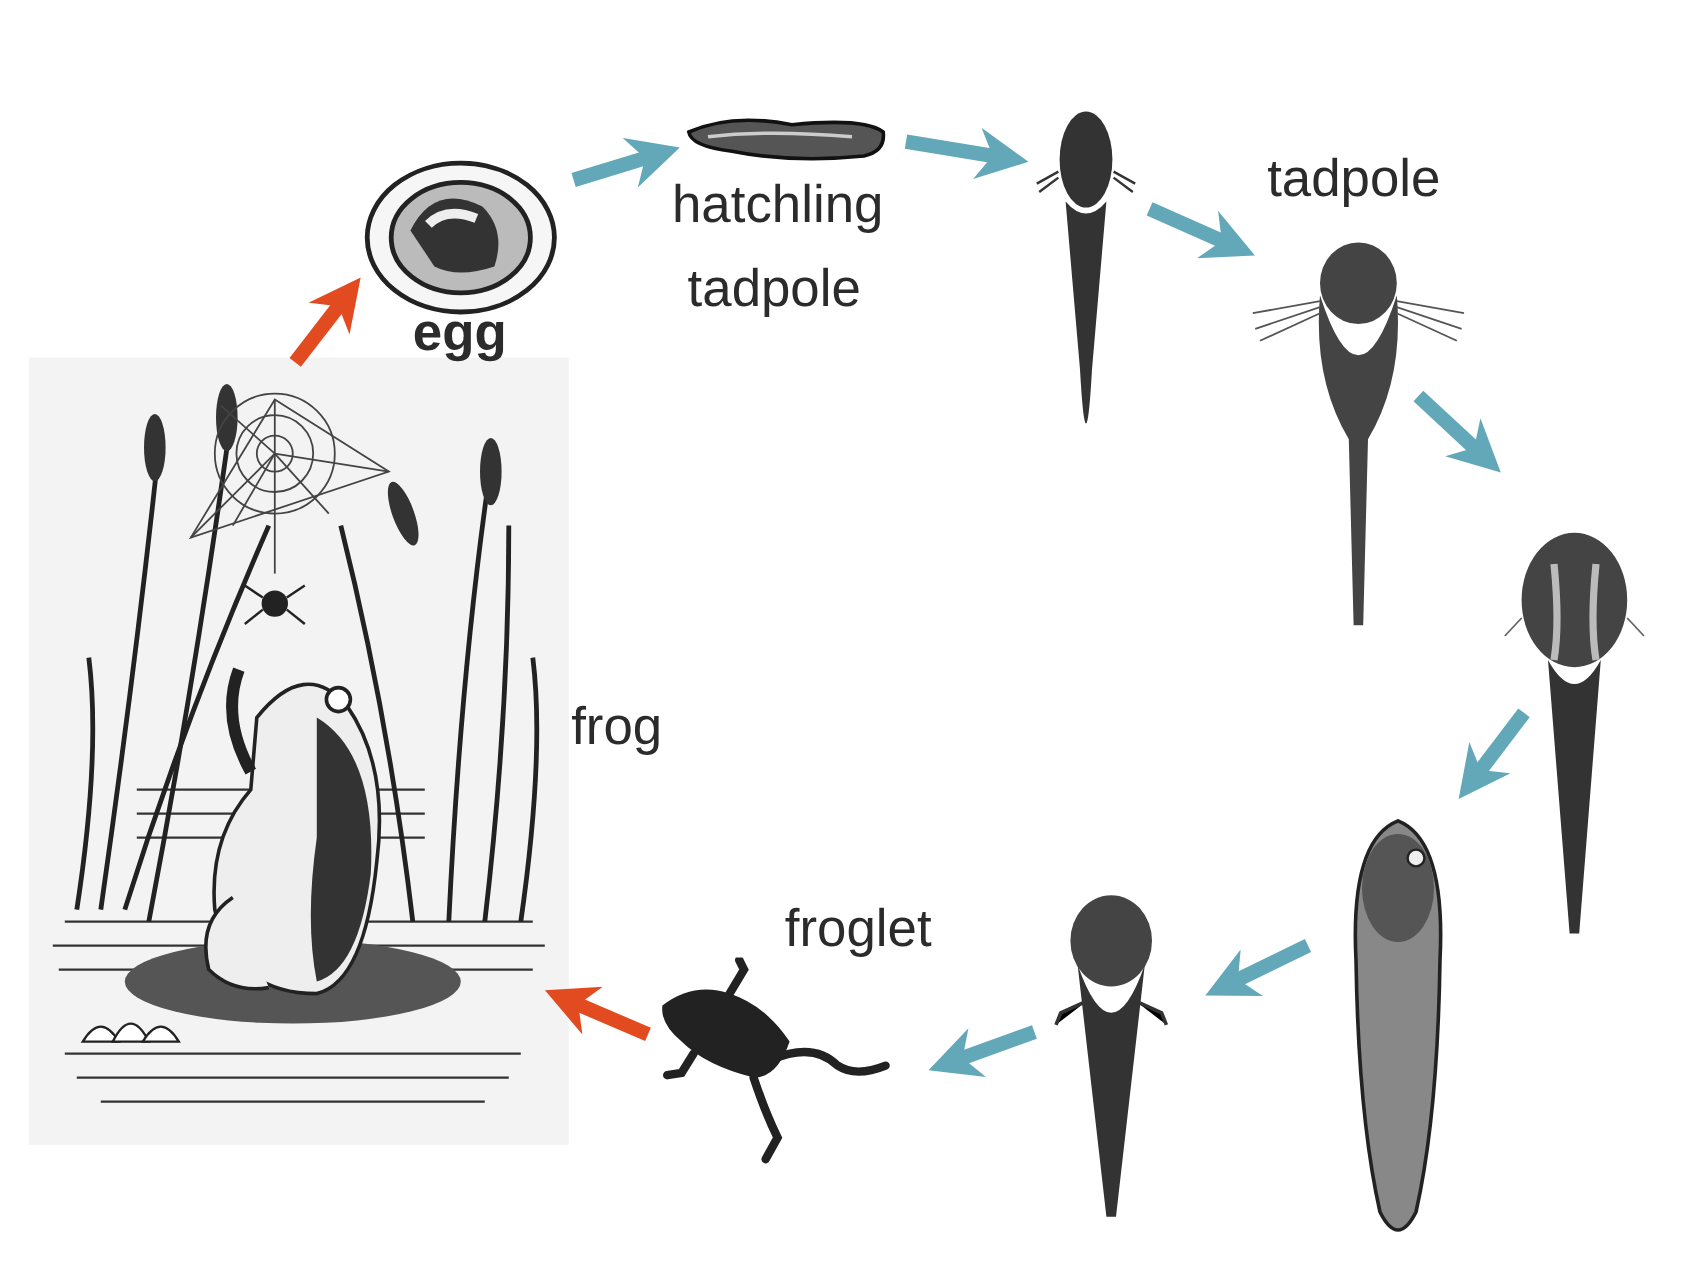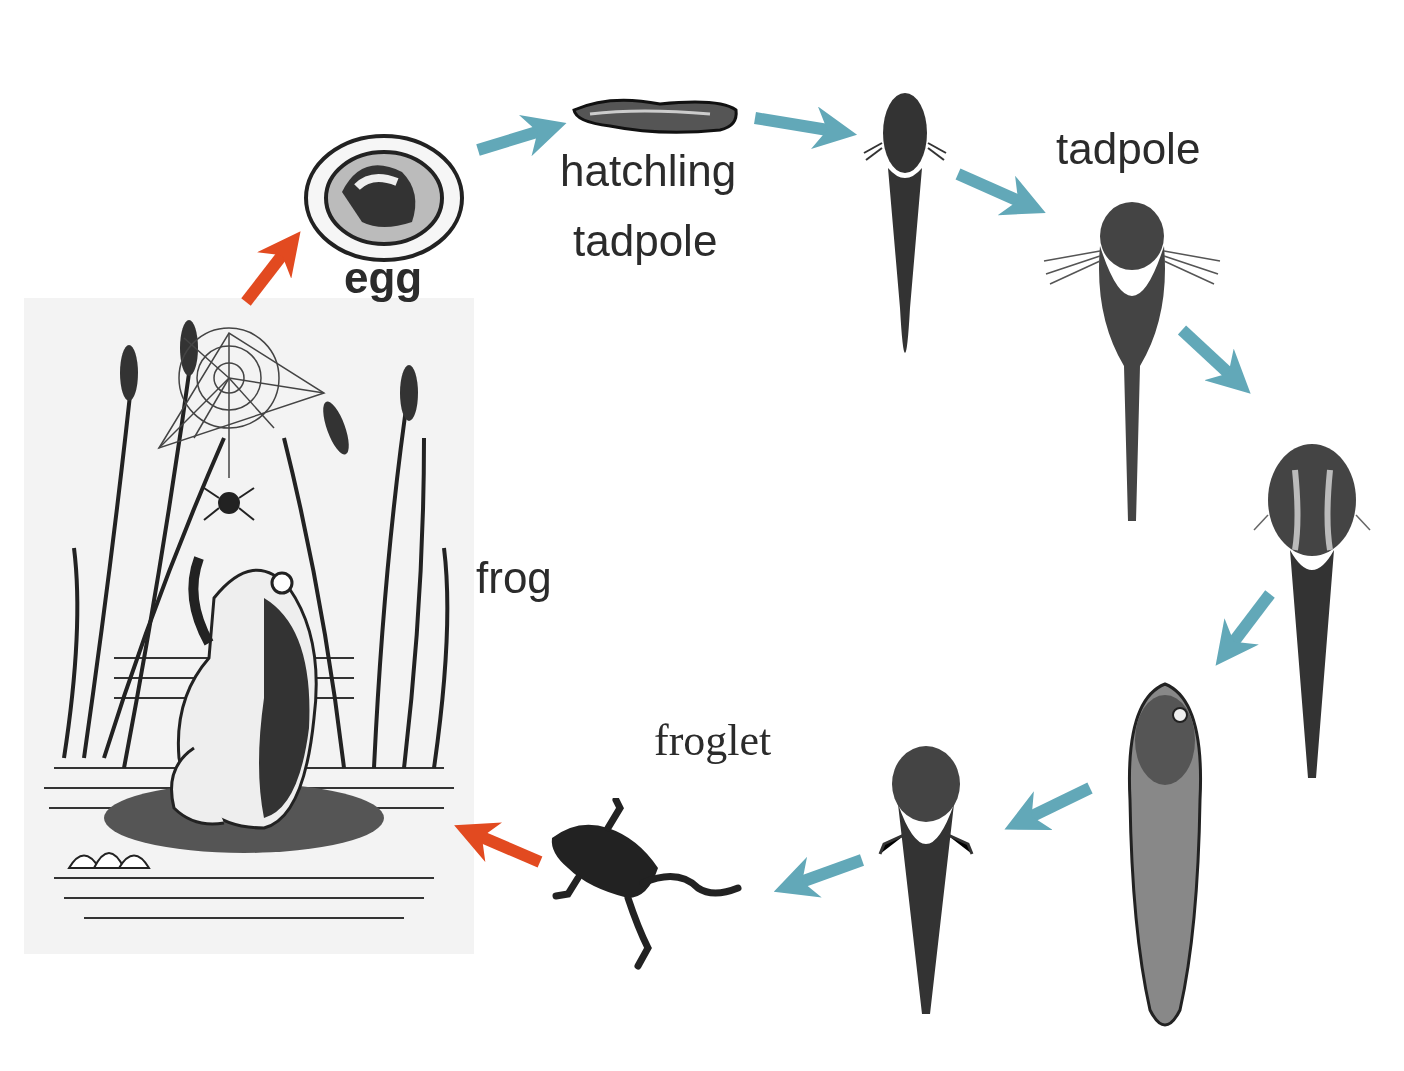--- a/index.html
+++ b/index.html
@@ -192,14 +192,14 @@
     <line x1="1090" y1="788" x2="1020" y2="822" stroke="#62A8B8" marker-end="url(#headTeal)"></line>
     <line x1="862" y1="860" x2="790" y2="886" stroke="#62A8B8" marker-end="url(#headTeal)"></line>
     <line x1="540" y1="862" x2="470" y2="832" stroke="#E24A20" marker-end="url(#headRed)"></line>
   </g>
 </svg>
 
 <div class="label" style="left:344px;top:252px;font-weight:bold;">egg</div>
 <div class="label" style="left:560px;top:145px;">hatchling</div>
 <div class="label" style="left:573px;top:215px;">tadpole</div>
 <div class="label" style="left:1056px;top:123px;">tadpole</div>
-<div class="label" style="left:654px;top:715px;font-family:Liberation Serif, serif;">froglet</div>
-<div class="label" style="left:476px;top:552px;">frog</div>
+<div class="label" style="left:654px;top:748px;">froglet</div>
+<div class="label" style="left:476px;top:580px;">frog</div>
 
 </body></html>

